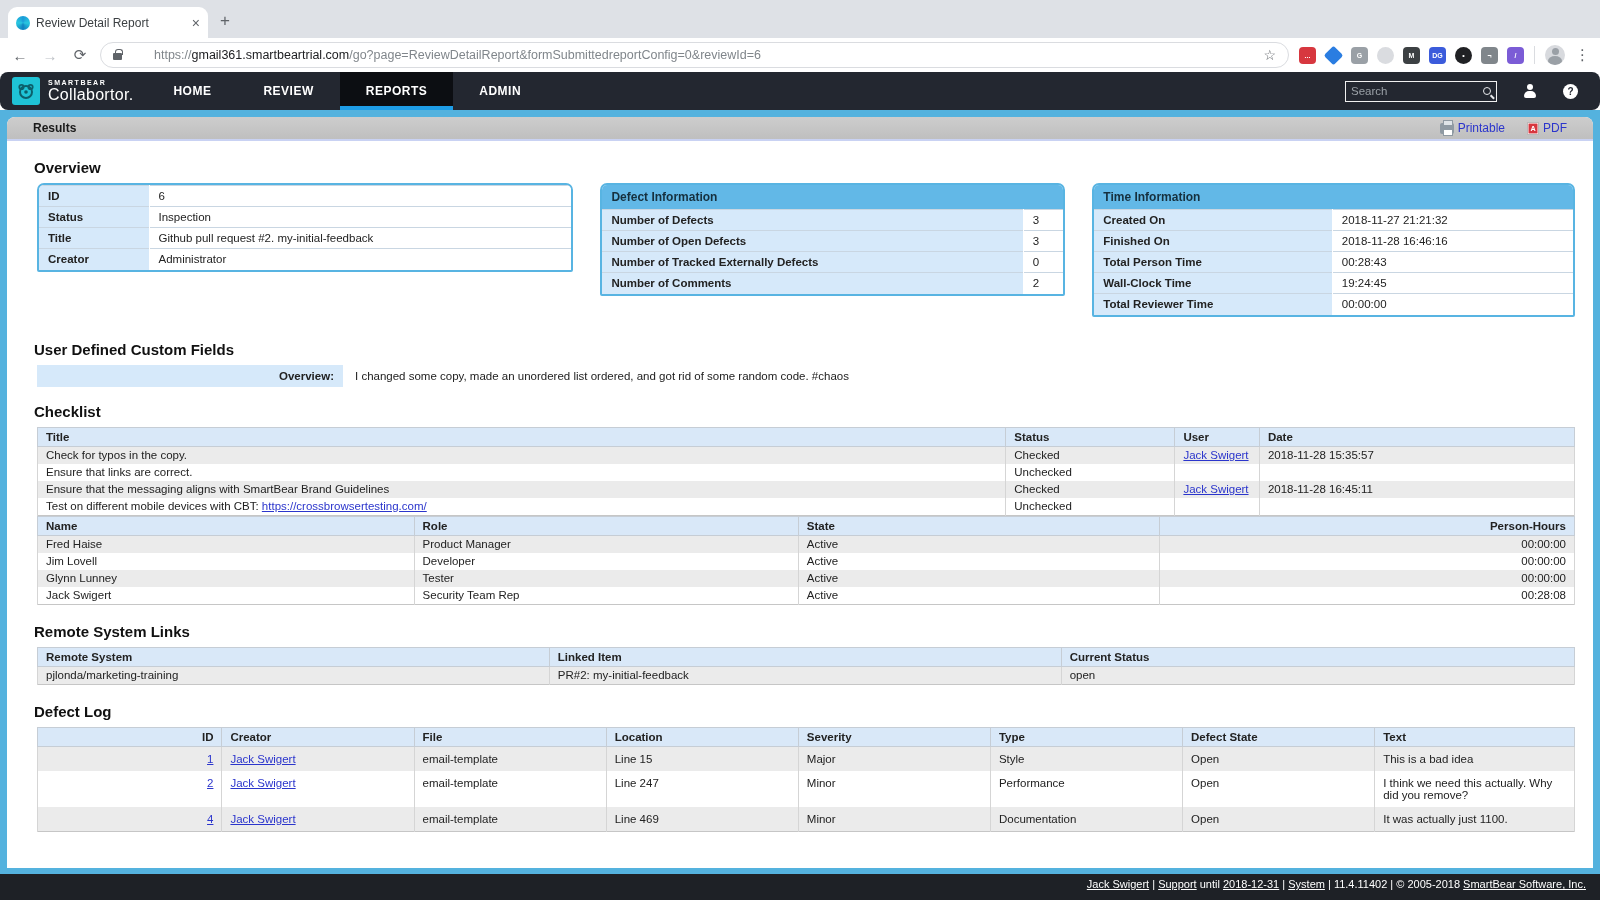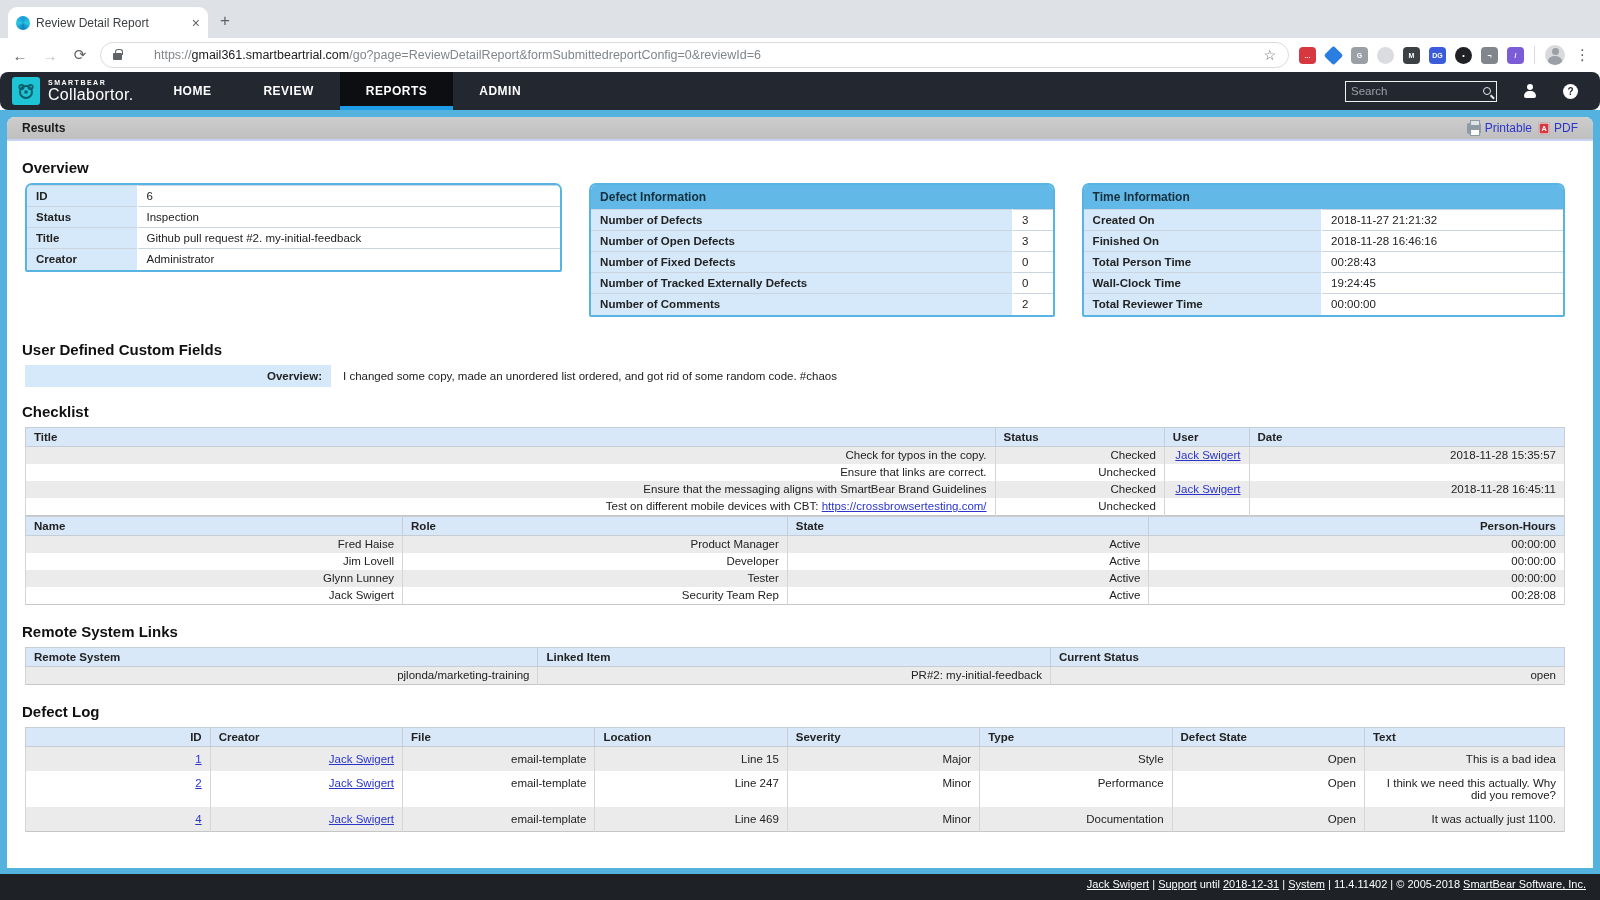--- a/index.html
+++ b/index.html
@@ -49,25 +49,25 @@
   .mag { width:8px; height:8px; border:1.6px solid #e8eaed; border-radius:50%; position:relative; flex:0 0 auto; }
   .mag:after { content:""; position:absolute; width:5px; height:1.6px; background:#e8eaed; transform:rotate(45deg); left:6px; top:8px; }
   .person-ic { position:relative; width:14px; height:14px; cursor:pointer; }
   .person-ic:before { content:""; position:absolute; top:0; left:4px; width:6px; height:6px; border-radius:50%; background:#fff; }
   .person-ic:after { content:""; position:absolute; bottom:0; left:1px; width:12px; height:7px; border-radius:5px 5px 2px 2px; background:#fff; }
   .help-ic { width:15px; height:15px; border-radius:50%; background:#fff; color:#232730; font-size:10px; font-weight:bold; display:flex; align-items:center; justify-content:center; cursor:pointer; }
 
   
   .frame { background:#54b2de; padding:7px 7px 0 7px; height:758px; }
   .inner { background:#fff; height:100%; border-radius:8px 8px 0 0; display:flex; flex-direction:column; }
-  .resultsbar { height:24px; background:linear-gradient(#cdcdcd,#bfbfbf); border-radius:8px 8px 0 0; border-bottom:2px solid #c9d2f3; display:flex; align-items:center; padding:0 15px; }
+  .resultsbar { height:24px; background:linear-gradient(#cdcdcd,#bfbfbf); border-radius:8px 8px 0 0; border-bottom:2px solid #c9d2f3; display:flex; align-items:center; padding:0 26px; }
   .resultsbar .rtitle { font-size:12px; font-weight:bold; color:#1a1a1a; }
-  .rlinks { margin-left:auto; display:flex; align-items:center; gap:6px; font-size:12px; }
+  .rlinks { margin-left:auto; display:flex; align-items:center; gap:22px; font-size:12px; }
   .rlink { color:#2b35cc; text-decoration:none; display:flex; align-items:center; gap:4px; cursor:pointer; }
-  .content { flex:1; padding:4px 19px 0 9px; overflow:hidden; }
+  .content { flex:1; padding:4px 9px 0 9px; overflow:hidden;margin-left:12px; }
 
   h2.sec { font-size:15px; font-weight:bold; color:#111; margin:12px 0 7px 6px; }
   h2.sec:first-child { margin-top:14px; }
 
   
   .inforow { display:flex; gap:27px; margin:0 9px; align-items:flex-start; }
   .infobox { border:2px solid #58b4e2; border-radius:7px 7px 2px 2px; overflow:hidden; }
   .infobox table { border-collapse:collapse; width:100%; table-layout:fixed; }
   .info-title { background:#62b8e7; font-size:12px; font-weight:bold; color:#16303e; padding:5px 9px; }
   .infobox td { font-size:11.5px; padding:4px 9px; border-top:1px solid #c9d6e2; height:21px; }
@@ -78,21 +78,21 @@
   .box-time { width:486px; }  .box-time td.lbl { width:238px; }
 
   
   .cfrow { display:flex; align-items:center; margin:2px 9px 0 9px; }
   .cflabel { width:306px; background:#d6e9fa; font-size:11.5px; font-weight:bold; color:#222; padding:5px 9px;text-align:right; }
   .cfvalue { font-size:11.5px; color:#222; padding-left:12px; }
 
   
   table.data { border-collapse:collapse; width:calc(100% - 18px); margin:0 9px; table-layout:fixed; border:1px solid #c6c6c6; }
   table.data th { background:#d9e8f8; font-size:11.5px; font-weight:bold; color:#222; text-align:left; padding:3px 8px; border:1px solid #c6cdd5; }
-  table.data td { font-size:11.5px; color:#222; padding:2.5px 8px; border-left:1px solid #d5d5d5; border-right:1px solid #d5d5d5; vertical-align:top;text-align:right; }
+  table.data td { font-size:11.5px; color:#222; padding:2.5px 8px; border-left:1px solid #d5d5d5; border-right:1px solid #d5d5d5; vertical-align:top; }
   table.data tr.odd td { background:#ebebeb; }
   table.data tr.even td { background:#fff; }
   table.data .r { text-align:right; }
   table.defects td { padding:6px 8px; }
   a.lnk { color:#2b35cc; text-decoration:underline; cursor:pointer; }
 
   
   .botstrip { height:6px; background:#54b2de; }
   .footer { height:29px; background:#1e2126; display:flex; align-items:flex-start; justify-content:flex-end; padding:4px 14px 0 0; }
   .footer span { font-size:11px; color:#fff; white-space:pre; }
@@ -221,24 +221,20 @@
               <tbody>
                 <tr>
                   <td class="lbl">Number of Defects</td>
                   <td class="val">3</td>
                 </tr>
                 <tr>
                   <td class="lbl">Number of Open Defects</td>
                   <td class="val">3</td>
                 </tr>
                 <tr>
-                  <td class="lbl">Number of Fixed Defects</td>
-                  <td class="val">0</td>
-                </tr>
-                <tr>
                   <td class="lbl">Number of Tracked Externally Defects</td>
                   <td class="val">0</td>
                 </tr>
                 <tr>
                   <td class="lbl">Number of Comments</td>
                   <td class="val">2</td>
                 </tr>
               </tbody>
             </table>
         </div>

